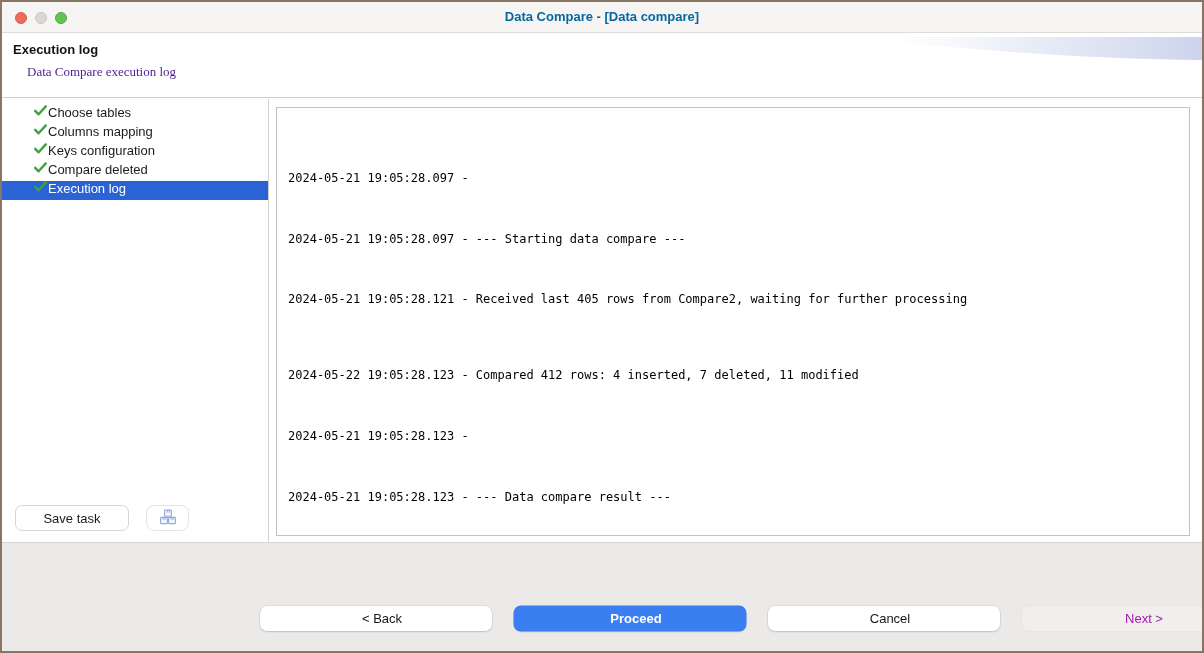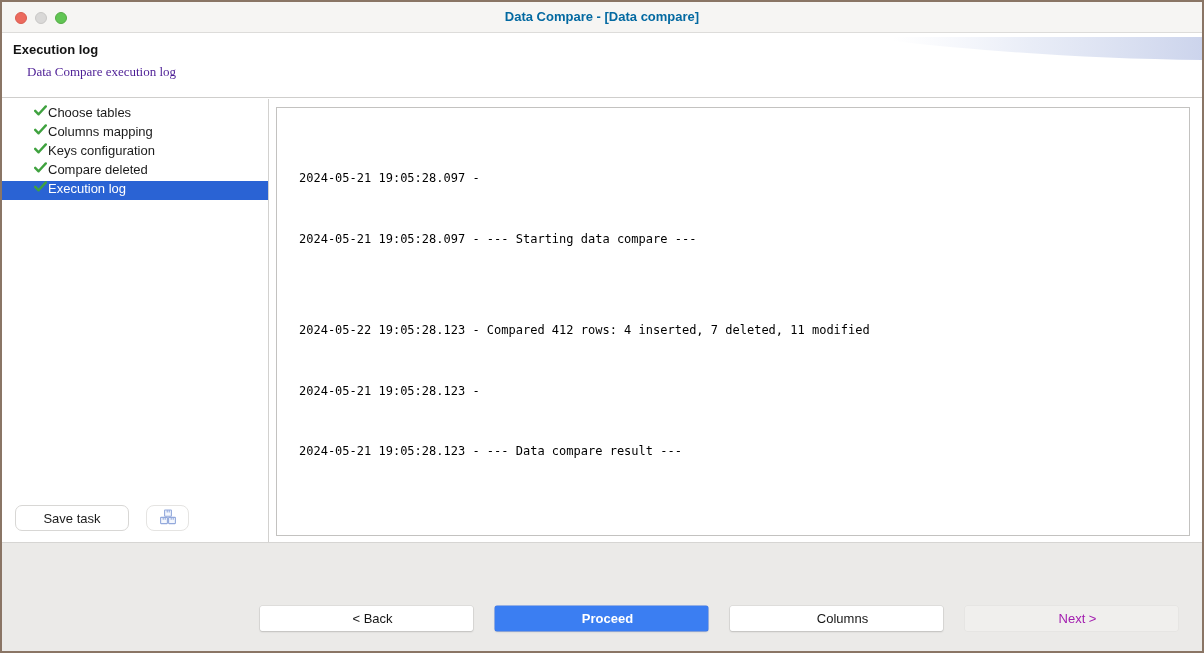--- a/index.html
+++ b/index.html
@@ -36,29 +36,29 @@
   .nav-item.selected { background:#2a63d4; color:#ffffff; }
 
   .save-row { position:absolute; left:13px; bottom:11px; display:flex; gap:17px; align-items:center; }
   .save-btn { width:114px; height:26px; border-radius:7px; background:#fff; border:1px solid #d8d7d5;
               font-family:inherit; font-size:13px; color:#1b1b1b; }
   .icon-btn { width:43px; height:26px; border-radius:8px; background:#fff; border:1px solid #e5e4e2;
               display:flex; align-items:center; justify-content:center; }
 
   .logwrap { position:absolute; left:267px; right:0; top:0; bottom:0; background:#fff; }
   .logbox { position:absolute; left:7px; right:12px; top:8px; bottom:6px; background:#fff;
-            border:1px solid #c3c2c0; padding:2px 22px; overflow:hidden;
+            border:1px solid #c3c2c0; padding:2px 11px; overflow:hidden;
             font-family:"DejaVu Sans Mono","Liberation Mono",monospace;
             font-size:12px; line-height:15.2px; color:#000; white-space:pre; }
 
   
   .footer { position:absolute; left:0; right:0; bottom:0; height:109px; background:#ebeae8;
             border-top:1px solid #d6d5d3; }
   .btn-row { position:absolute; left:258px; top:63px; display:flex; gap:22px; }
-  .btn { width:213px; height:25px; border-radius:2px; font-family:inherit; font-size:13px; border:none;padding-left:12px; }
+  .btn { width:232px; height:25px; border-radius:7px; font-family:inherit; font-size:13px; border:none;padding-left:12px; }
   .btn-default { background:#ffffff; color:#161616;
                  box-shadow:0 0 0 0.5px rgba(0,0,0,0.10), 0 1px 2px rgba(0,0,0,0.14); }
   .btn-primary { background:#3b7ef2; color:#ffffff; font-weight:700;
                  box-shadow:0 0 0 0.5px rgba(47,108,224,0.9), 0 1px 2px rgba(0,0,0,0.15); }
   .btn-disabled { background:#f0efed; color:#a21caf;
                   box-shadow:0 0 0 0.5px rgba(0,0,0,0.04); }
 </style>
 </head>
 <body>
 
@@ -162,20 +162,21 @@
     </div>
 
     <div class="logwrap">
       <div class="logbox">
         
       
           <div class="log-line">2024-05-21 19:05:28.097 -</div>
         
           <div class="log-line">2024-05-21 19:05:28.097 - --- Starting data compare ---</div>
         
+          <div class="log-line">2024-05-21 19:05:28.121 - Received last 405 rows from Compare2, waiting for further processing</div>
         
         
           <div class="log-line">2024-05-22 19:05:28.123 - Compared 412 rows: 4 inserted, 7 deleted, 11 modified</div>
         
           <div class="log-line">2024-05-21 19:05:28.123 -</div>
         
           <div class="log-line">2024-05-21 19:05:28.123 - --- Data compare result ---</div>
         
           
         
@@ -192,19 +193,19 @@
     </div>
   </div>
 
   <div class="footer">
     <div class="btn-row">
 
         <button class="btn btn-default">&lt; Back</button>
 
         <button class="btn btn-primary">Proceed</button>
 
-        <button class="btn btn-default">Columns</button>
+        <button class="btn btn-default">Cancel</button>
 
         <button class="btn btn-disabled">Next &gt;</button>
       </div>
   </div>
 
 </div>
 
 </body></html>

